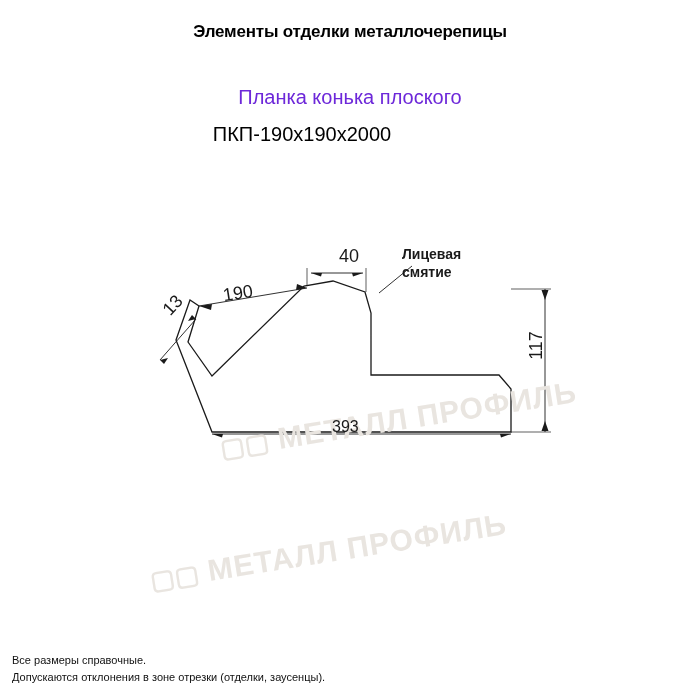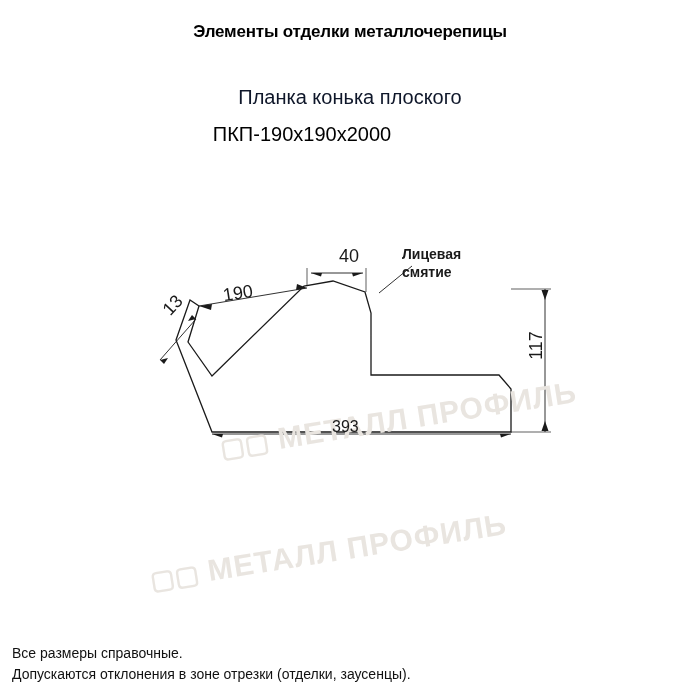--- a/index.html
+++ b/index.html
@@ -31,21 +31,21 @@
     letter-spacing: -0.2px;
     color: #000;
   }
   .title-sub {
     position: absolute;
     top: 86px;
     left: 0;
     width: 700px;
     text-align: center;
     font-size: 20px;
-    color: #0f172a;
+    color: #6d28d9;
   }
   .title-code {
     position: absolute;
     top: 123px;
     left: 0;
     width: 604px;
     text-align: center;
     font-size: 20px;
     color: #000;
   }
@@ -53,21 +53,21 @@
     position: absolute;
     top: 170px;
     left: 0;
     width: 700px;
     height: 330px;
   }
   .footer {
     position: absolute;
     left: 12px;
     bottom: 14px;
-    font-size: 14px;
+    font-size: 11px;
     line-height: 1.55;
     color: #111;
   }
   .footer div {
     white-space: nowrap;
   }
   svg {
     display: block;
   }
   .wm {

